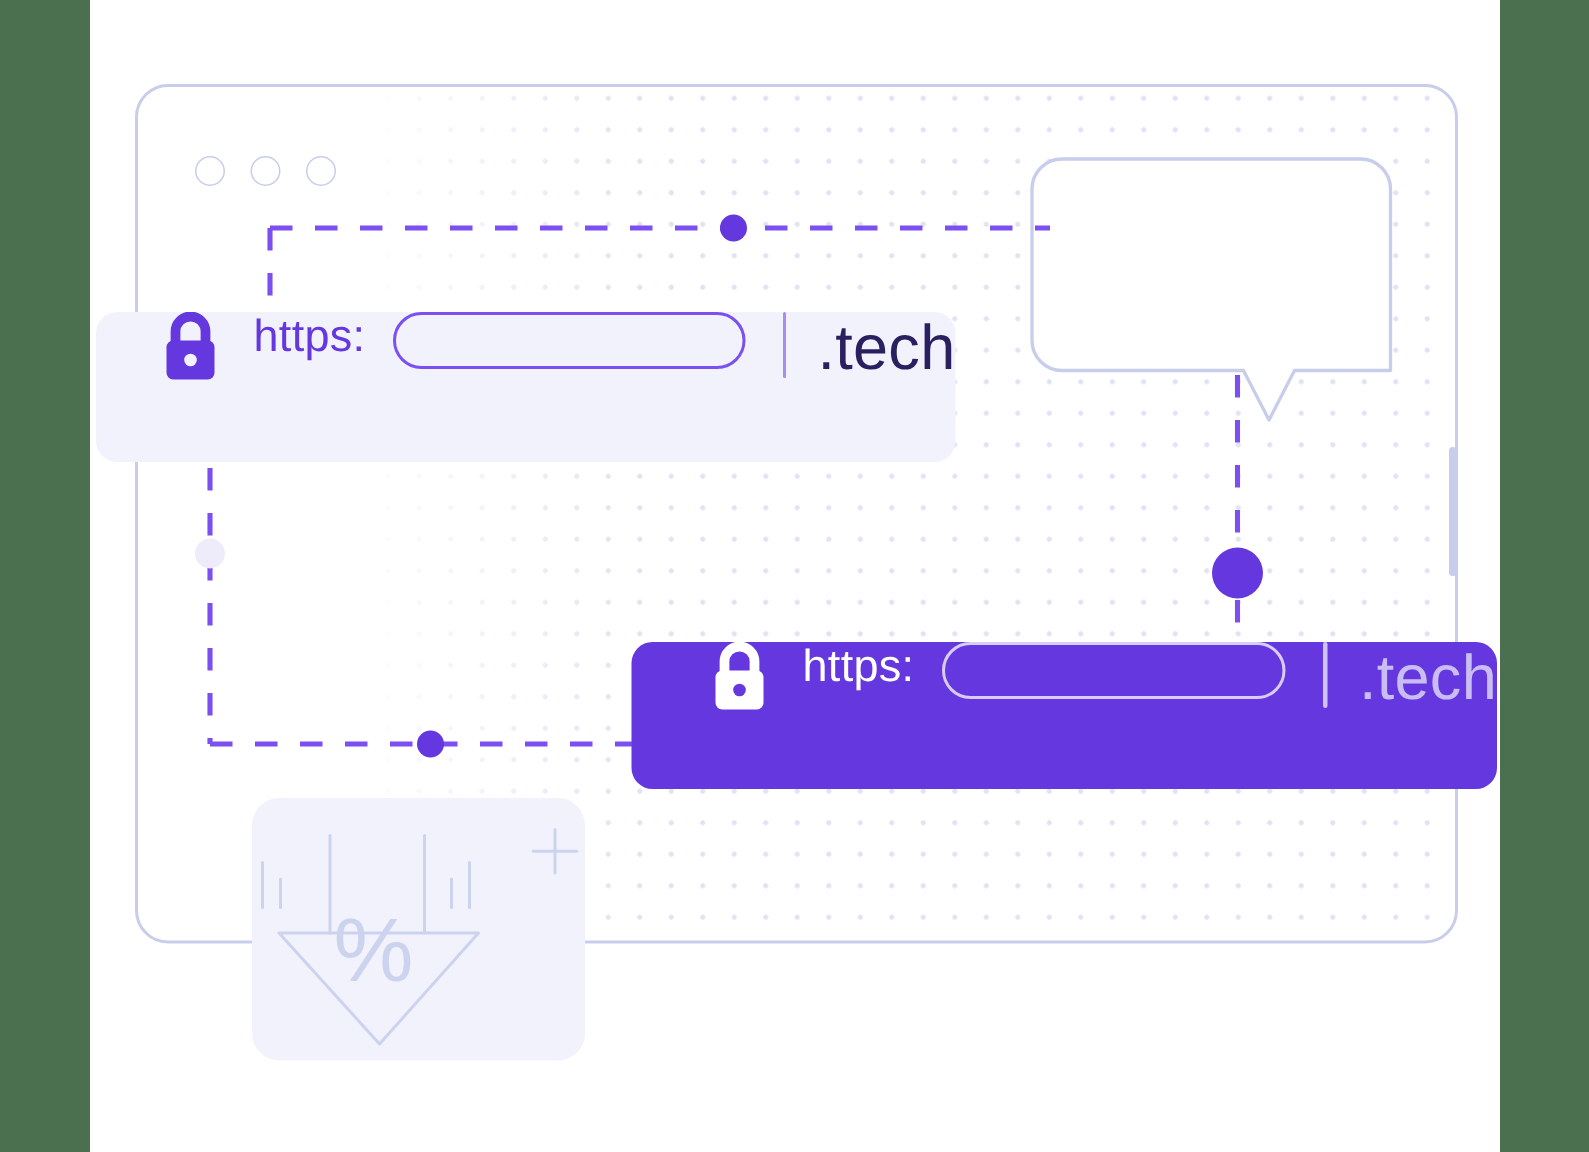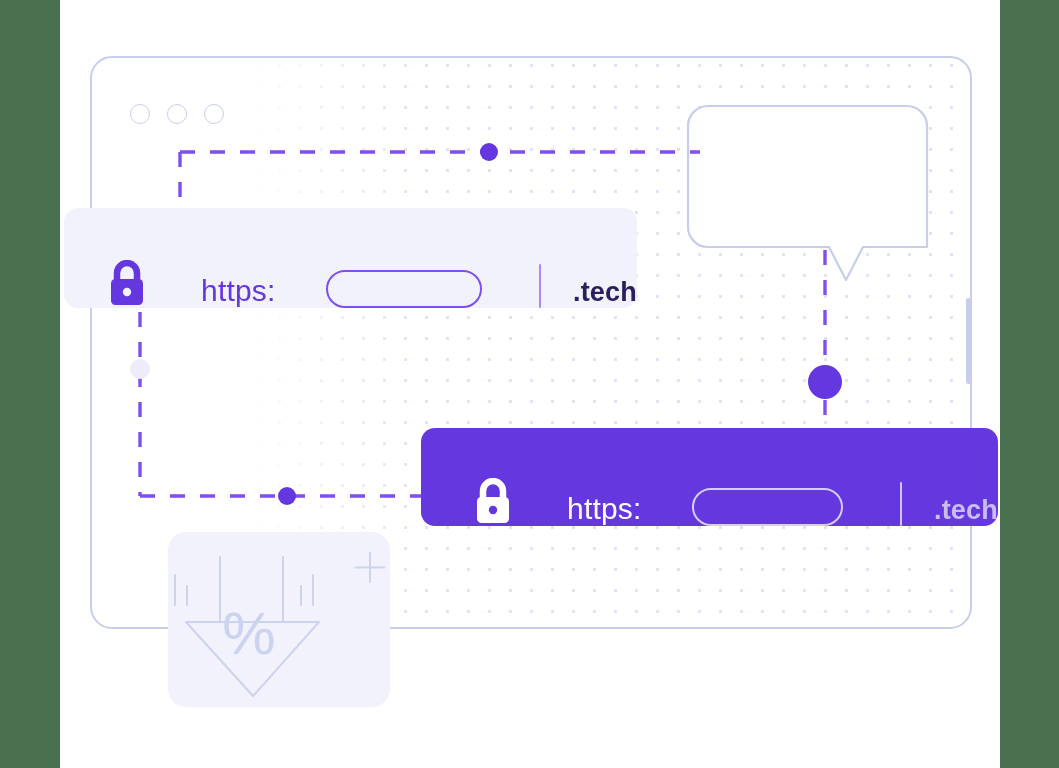--- a/index.html
+++ b/index.html
@@ -113,23 +113,22 @@
     height: 175px;
     background: #f2f2fd;
     border-radius: 18px;
   }
   .pct-card svg { position: absolute; left: 0; top: 0; }
 
   
   .addr-bar {
     position: absolute;
     display: flex;
-    align-items: flex-end;
-    box-sizing: border-box;
-    gap: 32px;
+    align-items: flex-start;
+    box-sizing: border-box;
   }
 
   .addr-bar-light {
     left: 64px;
     top: 208px;
     width: 573px;
     height: 100px;
     background: #f2f2fd;
     border-radius: 14px;
     padding-left: 42px;
@@ -176,22 +175,23 @@
   .divider {
     width: 2.5px;
     height: 44px;
     margin-left: 25px;
     border-radius: 2px;
   }
   .addr-bar-light  .divider { background: #a98bf2; }
   .addr-bar-purple .divider { background: #cfc3f5; }
 
   .tld-text {
-    font-size: 27px;
-    font-weight: bold;
+    font-size: 42px;
+    font-weight: normal;
+    margin-left: 21px;
     letter-spacing: 0.2px;
     white-space: nowrap;
   }
   .addr-bar-light  .tld-text { color: #2a2060; }
   .addr-bar-purple .tld-text { color: #c9bdf4; }
 </style>
 </head>
 <body>
 
 <div id="stage">

